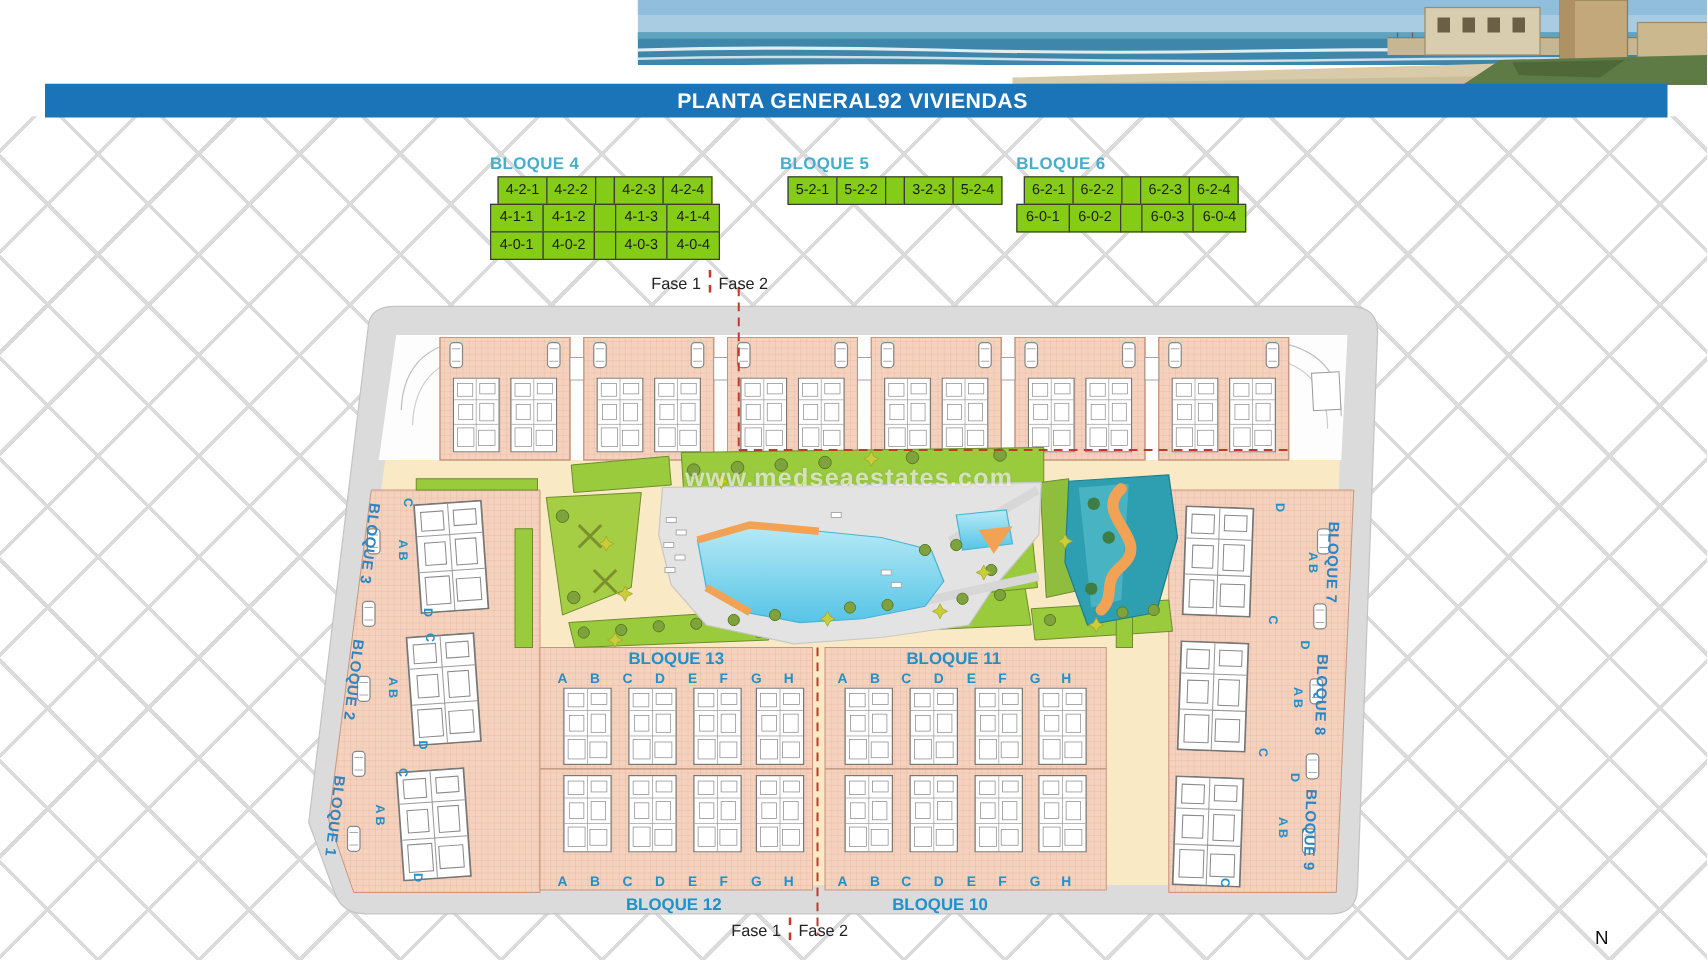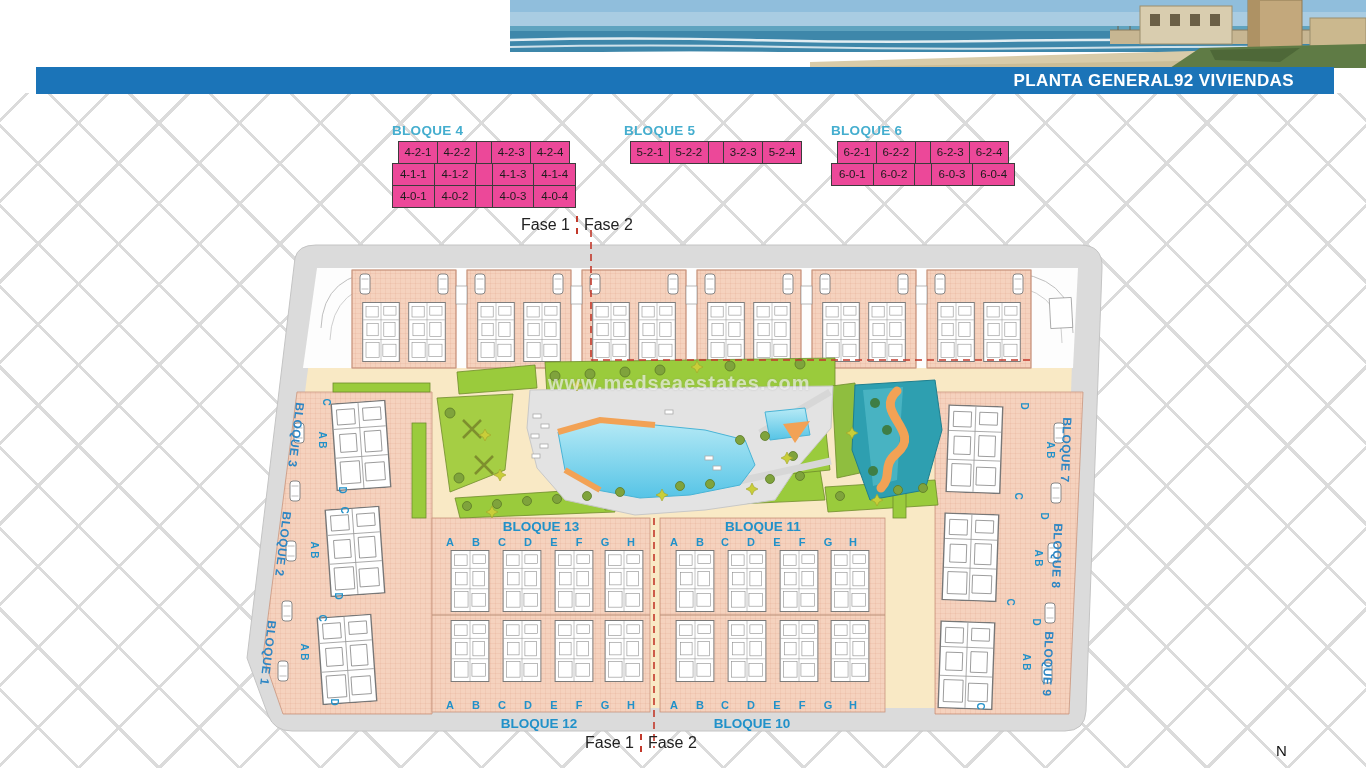--- a/index.html
+++ b/index.html
@@ -8,39 +8,39 @@
   
   .lattice{position:absolute;left:0;top:93px;width:1366px;height:675px;
     background-image:
       repeating-linear-gradient(45deg, transparent 0 54px, #DBDBDB 54px 57px),
       repeating-linear-gradient(-45deg, transparent 0 54px, #DBDBDB 54px 57px);}
   
   .photo{position:absolute;left:510px;top:0;width:856px;height:68px;overflow:hidden;}
   
   .titlebar{position:absolute;left:36px;top:67px;width:1298px;height:27px;
     background:#1B74B8;color:#fff;font-weight:700;font-size:17px;letter-spacing:.4px;
-    display:flex;align-items:center;justify-content:flex-end;
+    display:flex;align-items:center;justify-content:center;
     padding:0 40px 0 34px;box-sizing:border-box;}
   
   .utable{position:absolute;top:123px;width:184px;}
   .utitle{text-align:left;color:#45AECF;font-weight:700;font-size:13.5px;
           letter-spacing:.3px;margin-bottom:3px;}
   .trow{display:flex;margin-top:-1px;}
   .trow.r0{margin:0 6px -1px 6px;}
-  .tc{width:42px;height:21px;border:1px solid #3c3c3c;margin-left:-1px;background:#ec4899;
+  .tc{width:42px;height:21px;border:1px solid #3c3c3c;margin-left:-1px;background:#84cc16;
       font-size:11.5px;line-height:21px;text-align:center;color:#1c1c1c;}
   .tc:first-child{margin-left:0;}
   .tc.sp{width:16px;}
   
   svg.plan{position:absolute;left:235px;top:228px;width:880px;height:528px;}
   
   .blklabel{position:absolute;width:96px;text-align:center;font-size:12px;font-weight:700;
             color:#2D86C4;letter-spacing:.5px;}
   
-  .fase{position:absolute;display:flex;align-items:flex-end;font-size:16px;color:#222;}
+  .fase{position:absolute;display:flex;align-items:flex-end;font-size:13px;color:#222;}
   .fase .dash{width:0;height:18px;border-left:2px dashed #C2392B;margin:0 6px;}
   .watermark{position:absolute;left:548px;top:372px;width:300px;font-size:20px;font-weight:700;
              color:rgba(255,255,255,0.6);text-shadow:0 0 2px rgba(130,130,130,0.35);
              letter-spacing:1px;}
   .north{position:absolute;left:1276px;top:742px;font-size:15px;color:#111;}
 </style>
 </head>
 <body>
 
 <div id="canvas">
@@ -409,21 +409,21 @@
     <div class="utitle">BLOQUE 5</div>
     <div class="trow r0">
       <div class="tc">5-2-1</div>
       <div class="tc">5-2-2</div>
       <div class="tc sp"></div>
       <div class="tc">3-2-3</div>
       <div class="tc">5-2-4</div>
     </div>
   </div>
 
-  <div class="utable" style="left:831px;">
+  <div class="utable" style="left:813px;">
     <div class="utitle">BLOQUE 6</div>
     <div class="trow r0">
       <div class="tc">6-2-1</div>
       <div class="tc">6-2-2</div>
       <div class="tc sp"></div>
       <div class="tc">6-2-3</div>
       <div class="tc">6-2-4</div>
     </div>
     <div class="trow">
       <div class="tc">6-0-1</div>

